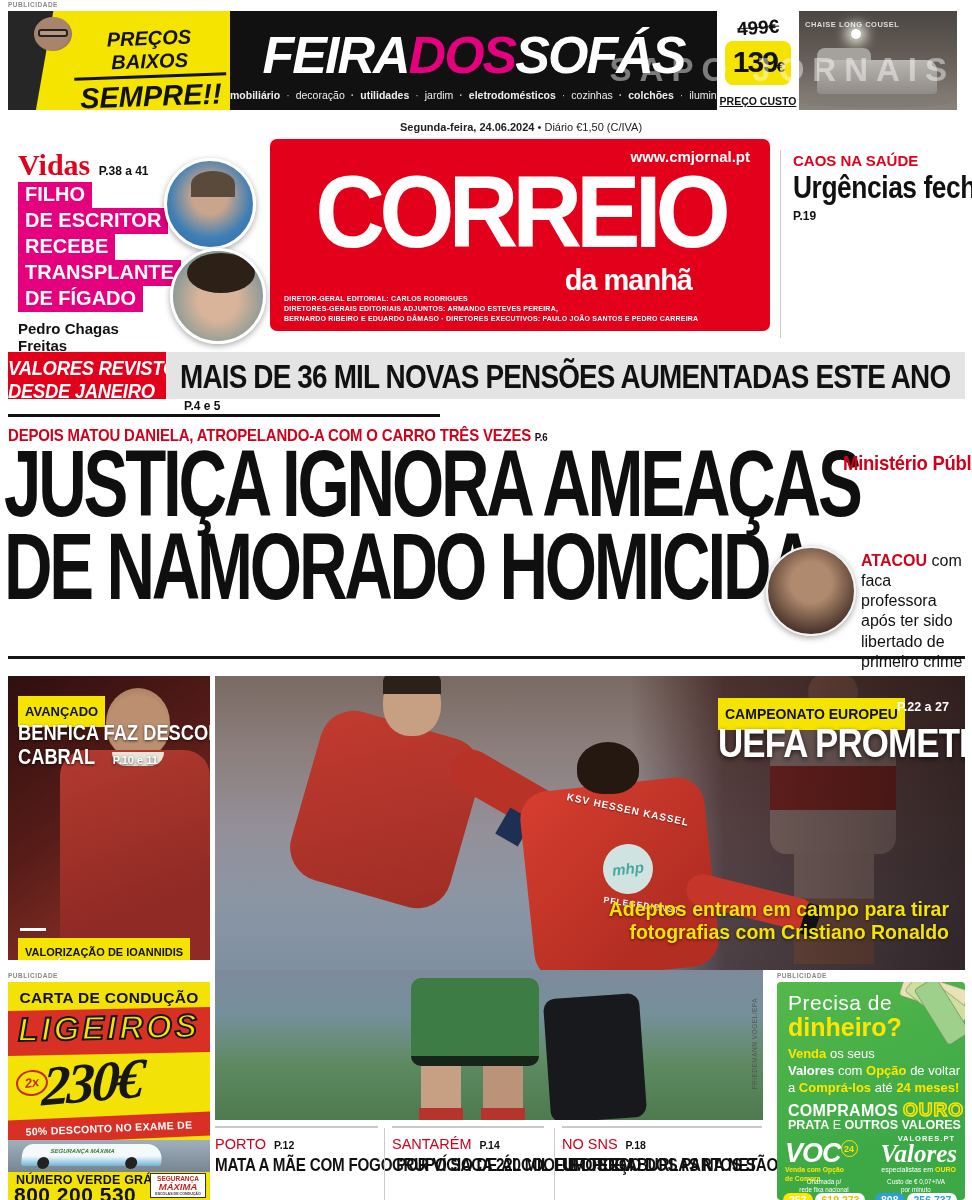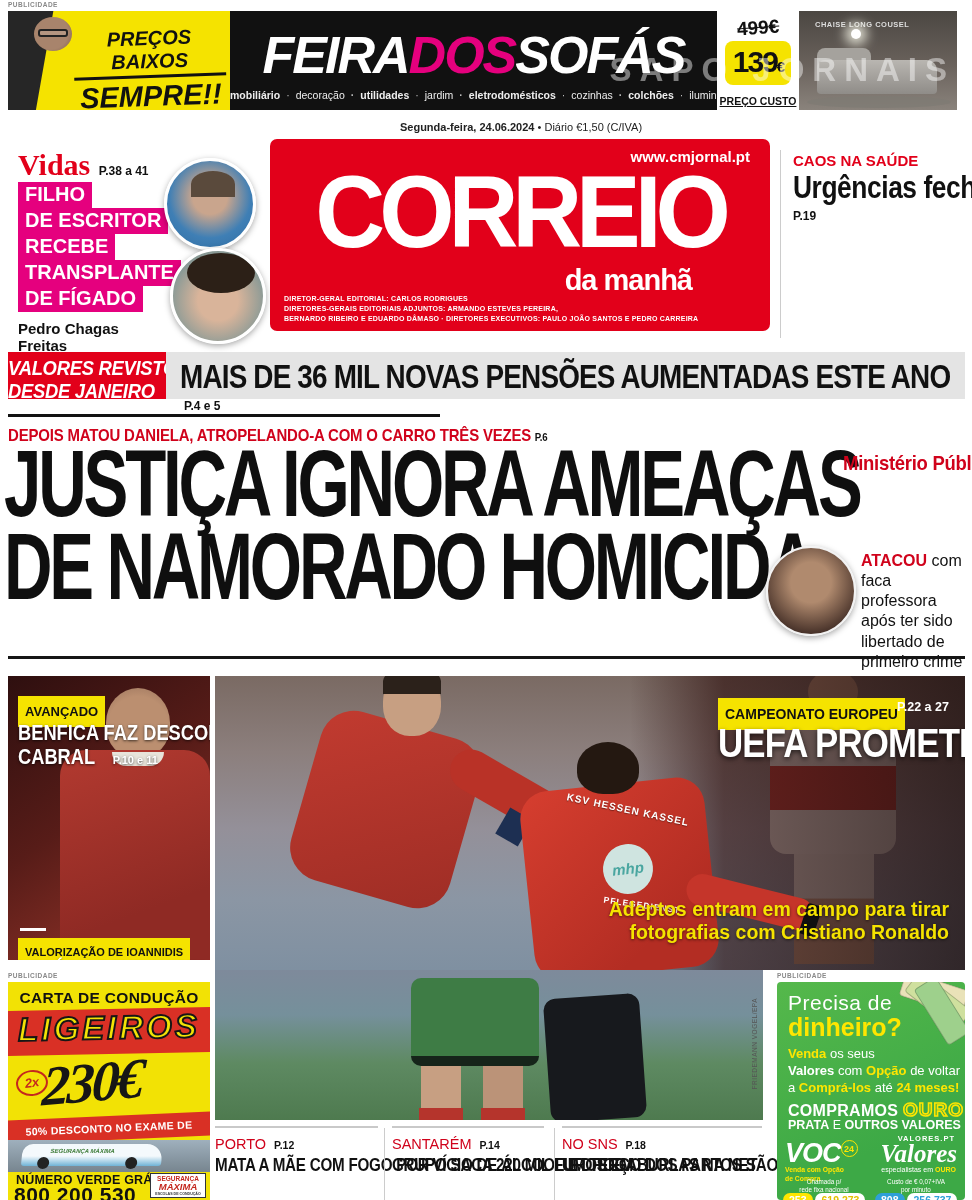--- a/index.html
+++ b/index.html
@@ -31,21 +31,21 @@
   .cat.b { font-weight:bold; }
   .cat:not(:first-child)::before { content:"·"; margin:0 6px; color:#bbb; }
   .ad-price { width:82px; background:#fff; text-align:center; position:relative; padding-top:6px; }
   .old-price { font-size:19px; font-weight:900; color:#111; text-decoration:line-through; transform:rotate(-4deg); display:inline-block; }
   .bubble { margin:2px auto 0; width:66px; background:#f5e300; border-radius:8px; padding:4px 0 6px; position:relative; }
   .bubble::after { content:""; position:absolute; left:8px; bottom:-8px; border:9px solid transparent; border-top-color:#f5e300; border-left-width:4px; }
   .new-price { font-size:30px; font-weight:900; color:#111; letter-spacing:-2px; }
   .new-price small { font-size:15px; }
   .price-label { margin-top:10px; font-size:10.5px; font-weight:900; text-decoration:underline; }
   .ad-sofa { width:158px; position:relative; background:linear-gradient(180deg,#4b4742,#6a625c 55%,#8a837c); overflow:hidden; }
-  .sofa-cap { position:absolute; left:6px; top:9px; font-size:7.5px; font-weight:bold; color:#ddd; letter-spacing:.5px;margin-left:10px; }
+  .sofa-cap { position:absolute; left:6px; top:9px; font-size:7.5px; font-weight:bold; color:#ddd; letter-spacing:.5px; }
   .sofa-lamp { position:absolute; left:52px; top:18px; width:10px; height:10px; border-radius:50%; background:#fff; box-shadow:0 0 12px 6px rgba(255,255,240,.8); }
   .sofa-body { position:absolute; left:18px; bottom:16px; width:120px; height:34px; background:linear-gradient(#b9b6b1,#8f8c88); border-radius:8px 10px 4px 4px; }
   .sofa-back { position:absolute; left:18px; bottom:40px; width:54px; height:22px; background:#a5a29d; border-radius:8px 8px 0 0; }
   .sofa-rug { position:absolute; left:8px; bottom:2px; width:144px; height:12px; background:#7d7a74; border-radius:50%; opacity:.7; }
   .wm { position:absolute; right:2px; top:40px; font-size:33px; font-weight:bold; letter-spacing:8px;
         color:rgba(255,255,255,.45); white-space:nowrap; }
 
   
   .dateline { left:276px; top:121px; width:490px; text-align:center; font-size:11px; color:#222; }
   .dateline b { font-weight:900; }

